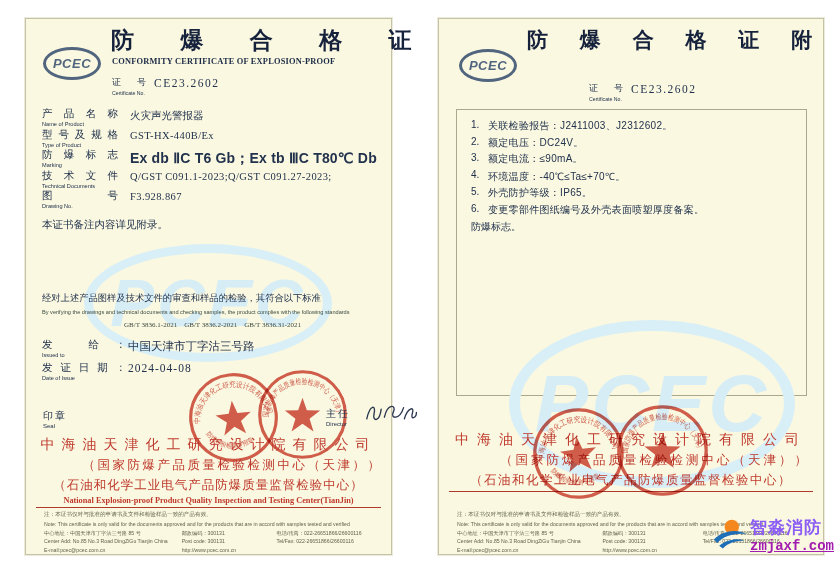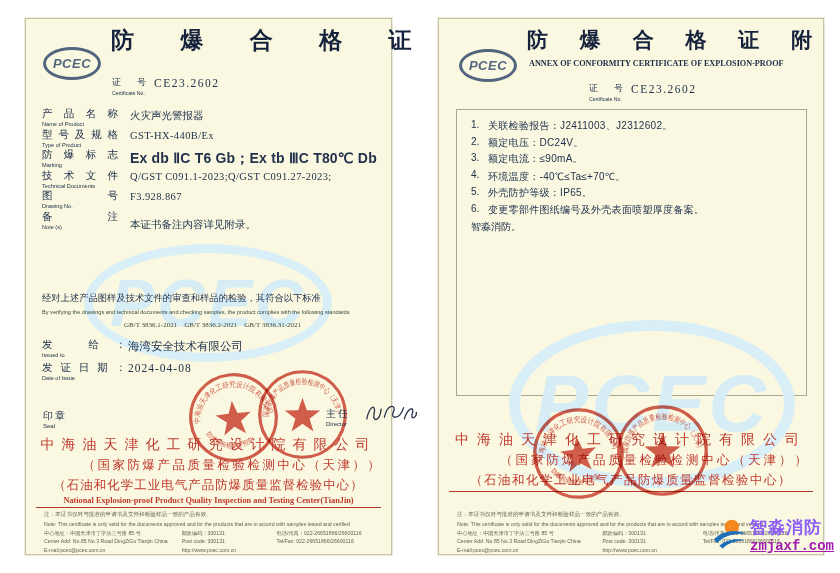--- a/index.html
+++ b/index.html
@@ -128,20 +128,21 @@
 
   <div class="cert cert-left">
     <div class="wm wm-left">
       <span>PCEC</span>
     </div>
 
     <div class="pcec-logo logo-left">
       <span>PCEC</span>
     </div>
     <div class="title t-left">防 爆 合 格 证</div>
+    <div class="subtitle s-left">CONFORMITY CERTIFICATE OF EXPLOSION-PROOF</div>
 
     <div class="certno-row cn-left">
       <div>
         <span class="cl-cn" style="display:block">证 号</span>
         <span class="cl-en" style="display:block">Certificate No.</span>
       </div>
       <div class="certno-value">CE23.2602</div>
     </div>
 
     <div class="fields">
@@ -174,41 +175,37 @@
         <div class="fvalue mono">Q/GST C091.1-2023;Q/GST C091.27-2023;</div>
       </div>
       <div class="frow">
         <div class="flabel">
           <span class="flabel-cn">图号</span>
           <span class="flabel-en">Drawing No.</span>
         </div>
         <div class="fvalue mono">F3.928.867</div>
       </div>
       <div class="frow">
-        <div class="flabel">
-          <span class="flabel-cn">备注</span>
-          <span class="flabel-en">Note (s)</span>
-        </div>
         <div class="fvalue" style="padding-top:8px">本证书备注内容详见附录。</div>
       </div>
     </div>
 
     <div class="stmt">
       <div class="stmt-cn">经对上述产品图样及技术文件的审查和样品的检验，其符合以下标准</div>
       <div class="stmt-en">By verifying the drawings and technical documents and checking samples, the product complies with the following standards</div>
       <div class="standards">GB/T 3836.1-2021    GB/T 3836.2-2021    GB/T 3836.31-2021</div>
     </div>
 
     <div class="issued">
       <div class="irow">
         <div class="ilabel">
           <span class="ilabel-cn">发 给：</span>
           <span class="ilabel-en">Issued to</span>
         </div>
-        <div class="ivalue">海湾安全技术有限公司</div>
+        <div class="ivalue">中国天津市丁字沽三号路</div>
       </div>
       <div class="irow">
         <div class="ilabel">
           <span class="ilabel-cn">发证日期：</span>
           <span class="ilabel-en">Date of Issue</span>
         </div>
         <div class="ivalue date">2024-04-08</div>
       </div>
     </div>
 
@@ -268,21 +265,20 @@
         </div>
       </div>
     </div>
   </div>
 
   <div class="cert cert-right">
     <div class="pcec-logo logo-right">
       <span>PCEC</span>
     </div>
     <div class="title t-right">防 爆 合 格 证 附 录</div>
-    <div class="subtitle s-right">ANNEX OF CONFORMITY CERTIFICATE OF EXPLOSION-PROOF</div>
 
     <div class="certno-row cn-right">
       <div>
         <span class="cl-cn" style="display:block">证 号</span>
         <span class="cl-en" style="display:block">Certificate No.</span>
       </div>
       <div class="certno-value">CE23.2602</div>
     </div>
 
     <div class="annex-box">
@@ -307,21 +303,21 @@
           <span class="atext">环境温度：-40℃≤Ta≤+70℃。</span>
         </div>
         <div class="arow">
           <span class="anum">5.</span>
           <span class="atext">外壳防护等级：IP65。</span>
         </div>
         <div class="arow">
           <span class="anum">6.</span>
           <span class="atext">变更零部件图纸编号及外壳表面喷塑厚度备案。</span>
         </div>
-        <div class="blank-note">智淼消防。</div>
+        <div class="blank-note">防爆标志。</div>
       </div>
     </div>
 
     <svg class="seal" style="left:92px; top:387px; transform:rotate(-7deg); z-index:5;" width="95" height="95" viewBox="0 0 100 100">
       <circle cx="50" cy="50" r="46" fill="none" stroke="#cc4437" stroke-width="3.4"></circle>
       <path id="arcT3" d="M 13,54 A 37,37 0 0 1 87,54" fill="none"></path>
       <text class="sealtext" font-size="8"><textPath href="#arcT3" startOffset="1" textLength="112" lengthAdjust="spacingAndGlyphs">中海油天津化工研究设计院有限公司</textPath></text>
       <polygon points="50,32 54.7,45.5 69,45.8 57.6,54.5 61.8,68.2 50,60 38.2,68.2 42.4,54.5 31,45.8 45.3,45.5" fill="#cc4437"></polygon>
       <path id="arcB3" d="M 17,61 A 36,36 0 0 0 83,61" fill="none"></path>
       <text class="sealtext" font-size="7"><textPath href="#arcB3" startOffset="4" textLength="58" lengthAdjust="spacingAndGlyphs">防爆检验检测专用章</textPath></text>

